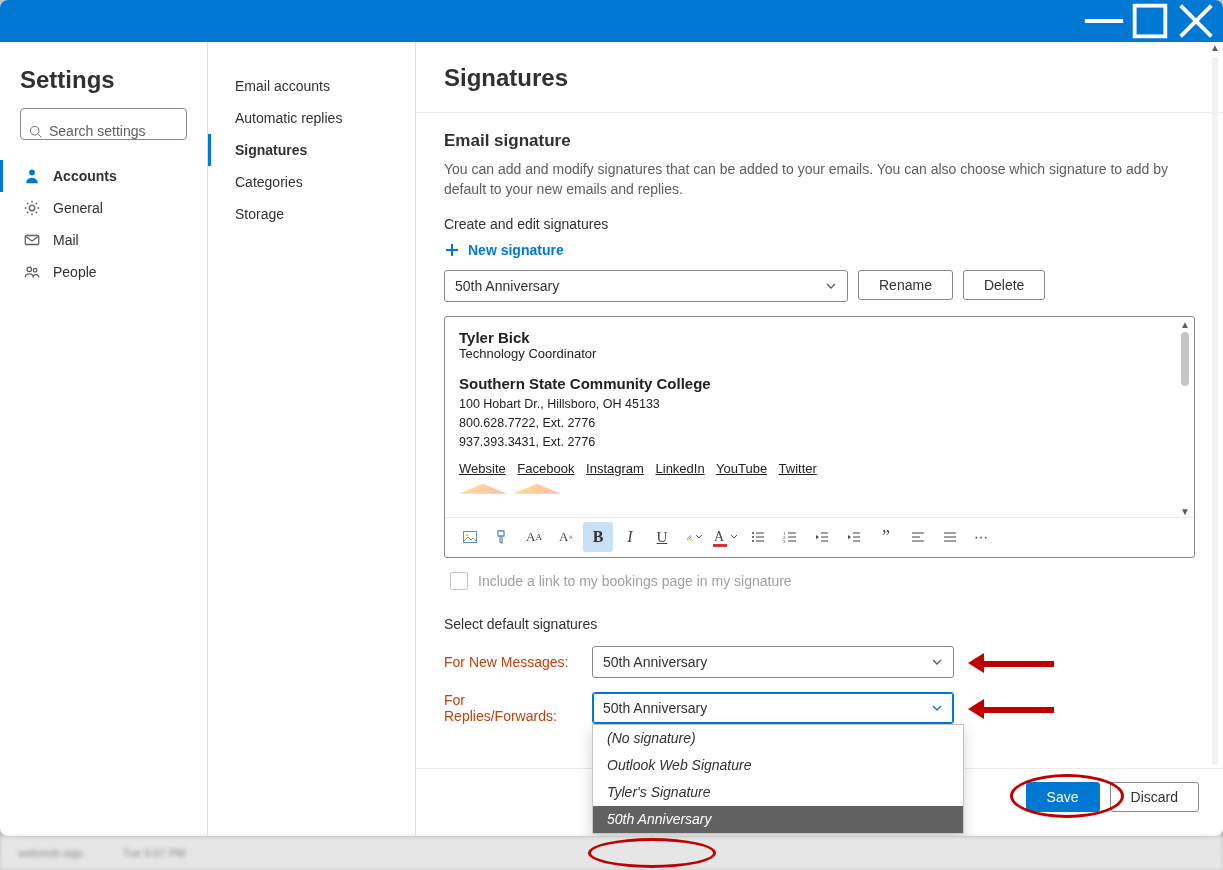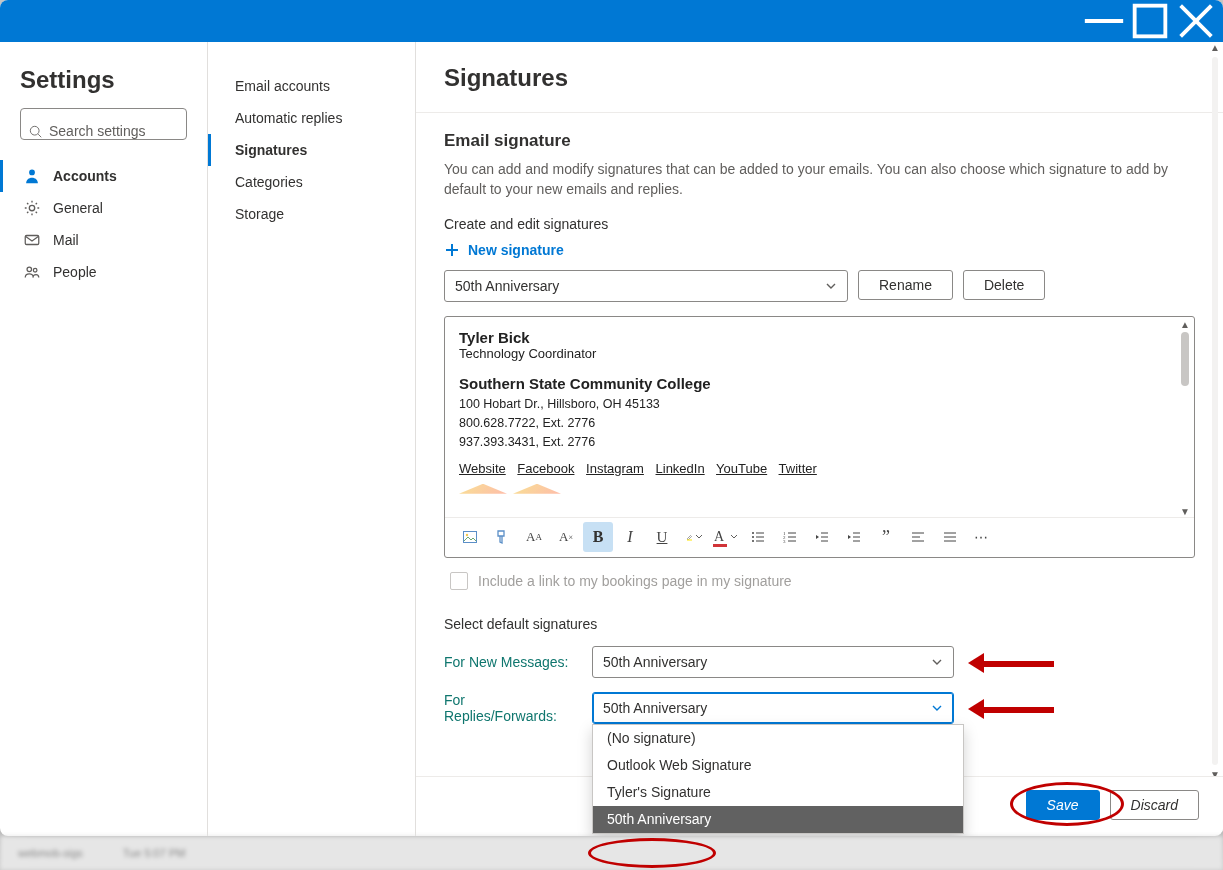--- a/index.html
+++ b/index.html
@@ -178,21 +178,21 @@
   .fmt-drop svg { width: 8px; height: 8px; margin-left:1px; }
 
   .check-row {
     display:flex; align-items:center; gap:10px;
     color:#a19f9d; padding: 14px 6px 0 6px;
   }
   .check-box { width:18px; height:18px; border:1px solid #c8c6c4; border-radius:2px; }
 
   .defaults { padding-top: 26px; }
   .def-row { display:flex; align-items:center; gap: 14px; margin-top: 14px; position: relative;}
-  .def-row .label { width: 134px; color:#0f766e; }
+  .def-row .label { width: 134px; color:#c2410c; }
   .def-row .select { width: 362px; }
   .def-row .select.focused { border-color: #0078d4; box-shadow: 0 0 0 1px #0078d4 inset; }
 
   .arrow-anno {
     width: 86px; height: 18px; position: relative;
   }
   .arrow-anno::before {
     content:""; position:absolute; top: 8px; left: 14px; right: 0;
     height: 6px; background: #c00000;
   }
@@ -204,35 +204,35 @@
   }
 
   .dropdown-pop {
     position: absolute;
     top: 32px; left: 148px;
     width: 372px;
     background: #fff;
     border: 1px solid #c8c6c4;
     box-shadow: 0 6px 14px rgba(0,0,0,.18);
     z-index: 20;
+    font-style: italic;
   }
   .dropdown-pop .opt {
     height: 27px; display:flex; align-items:center;
     padding: 0 14px; cursor: pointer;
   }
   .dropdown-pop .opt.selected { background: #616161; color: #fff; }
 
   .footer {
     height: 56px; border-top: 1px solid #edebe9;
     display:flex; justify-content:flex-end; align-items:center;
     gap: 10px; padding: 0 24px;
     background: #fff;
-    position: absolute; left:0; right:0; bottom:4px;
+    position: absolute; left:0; right:0; bottom:12px;
     z-index: 5;
-    font-style: italic;
   }
   .scroll-outer {
     position:absolute; right: 2px; top: 0; bottom: 56px; width: 12px;
     display:flex; flex-direction:column; align-items:center;
     justify-content:space-between;
     color:#605e5c; font-size:10px;
   }
   .scroll-outer .track { flex:1; width:6px; background:#f3f2f1; margin:4px 0; border-radius:3px; }
 
   .ellipse-anno {

